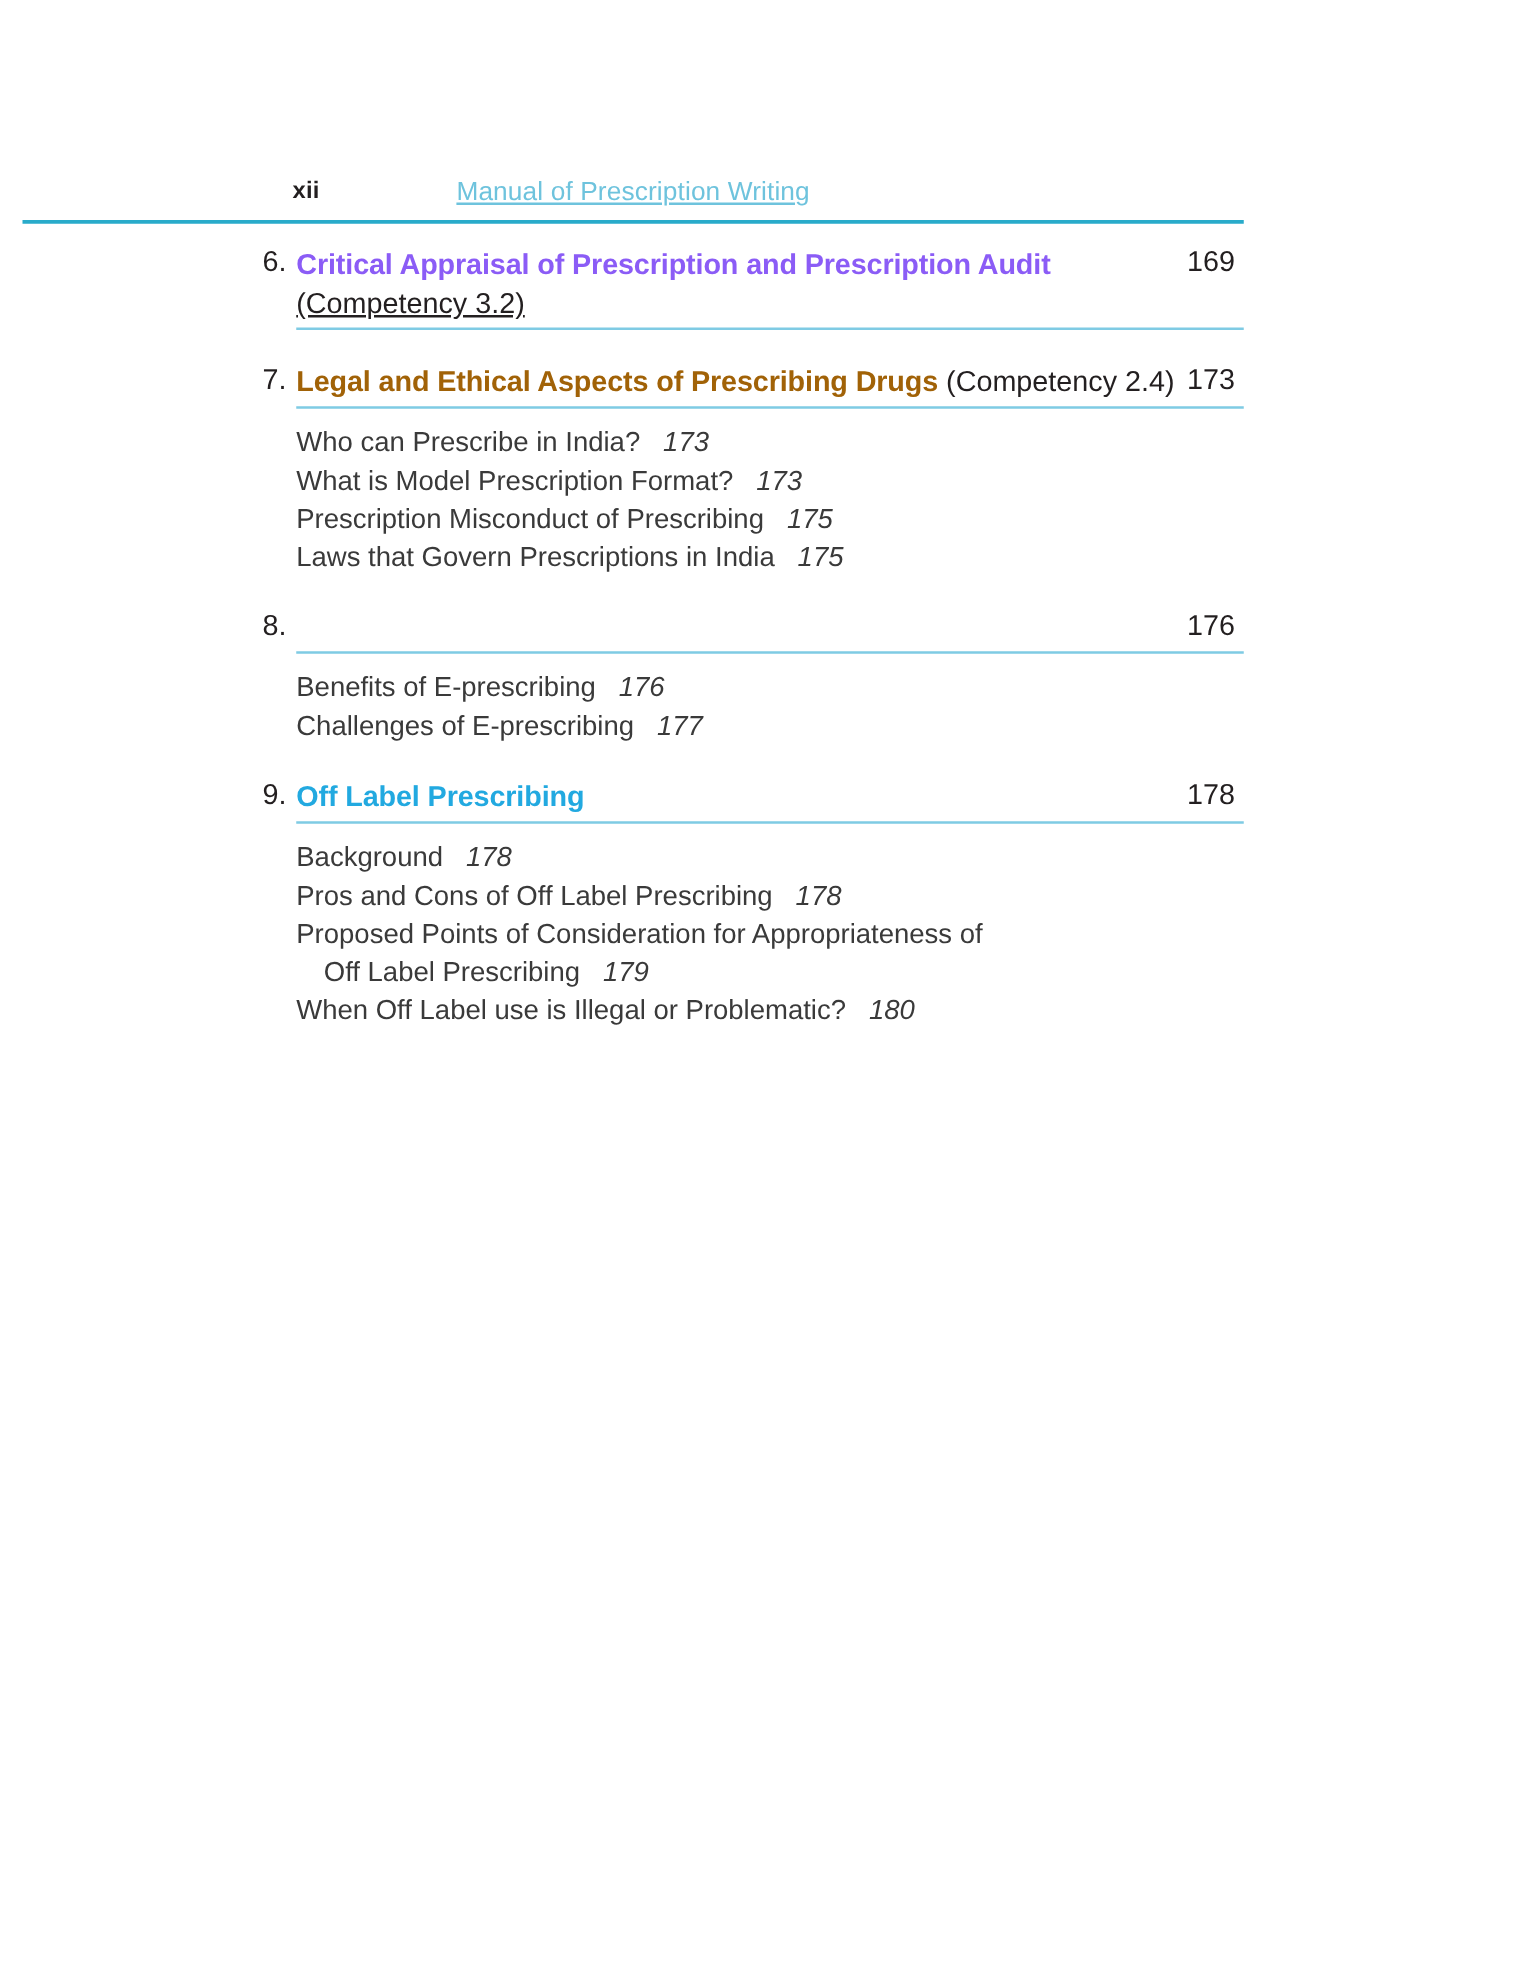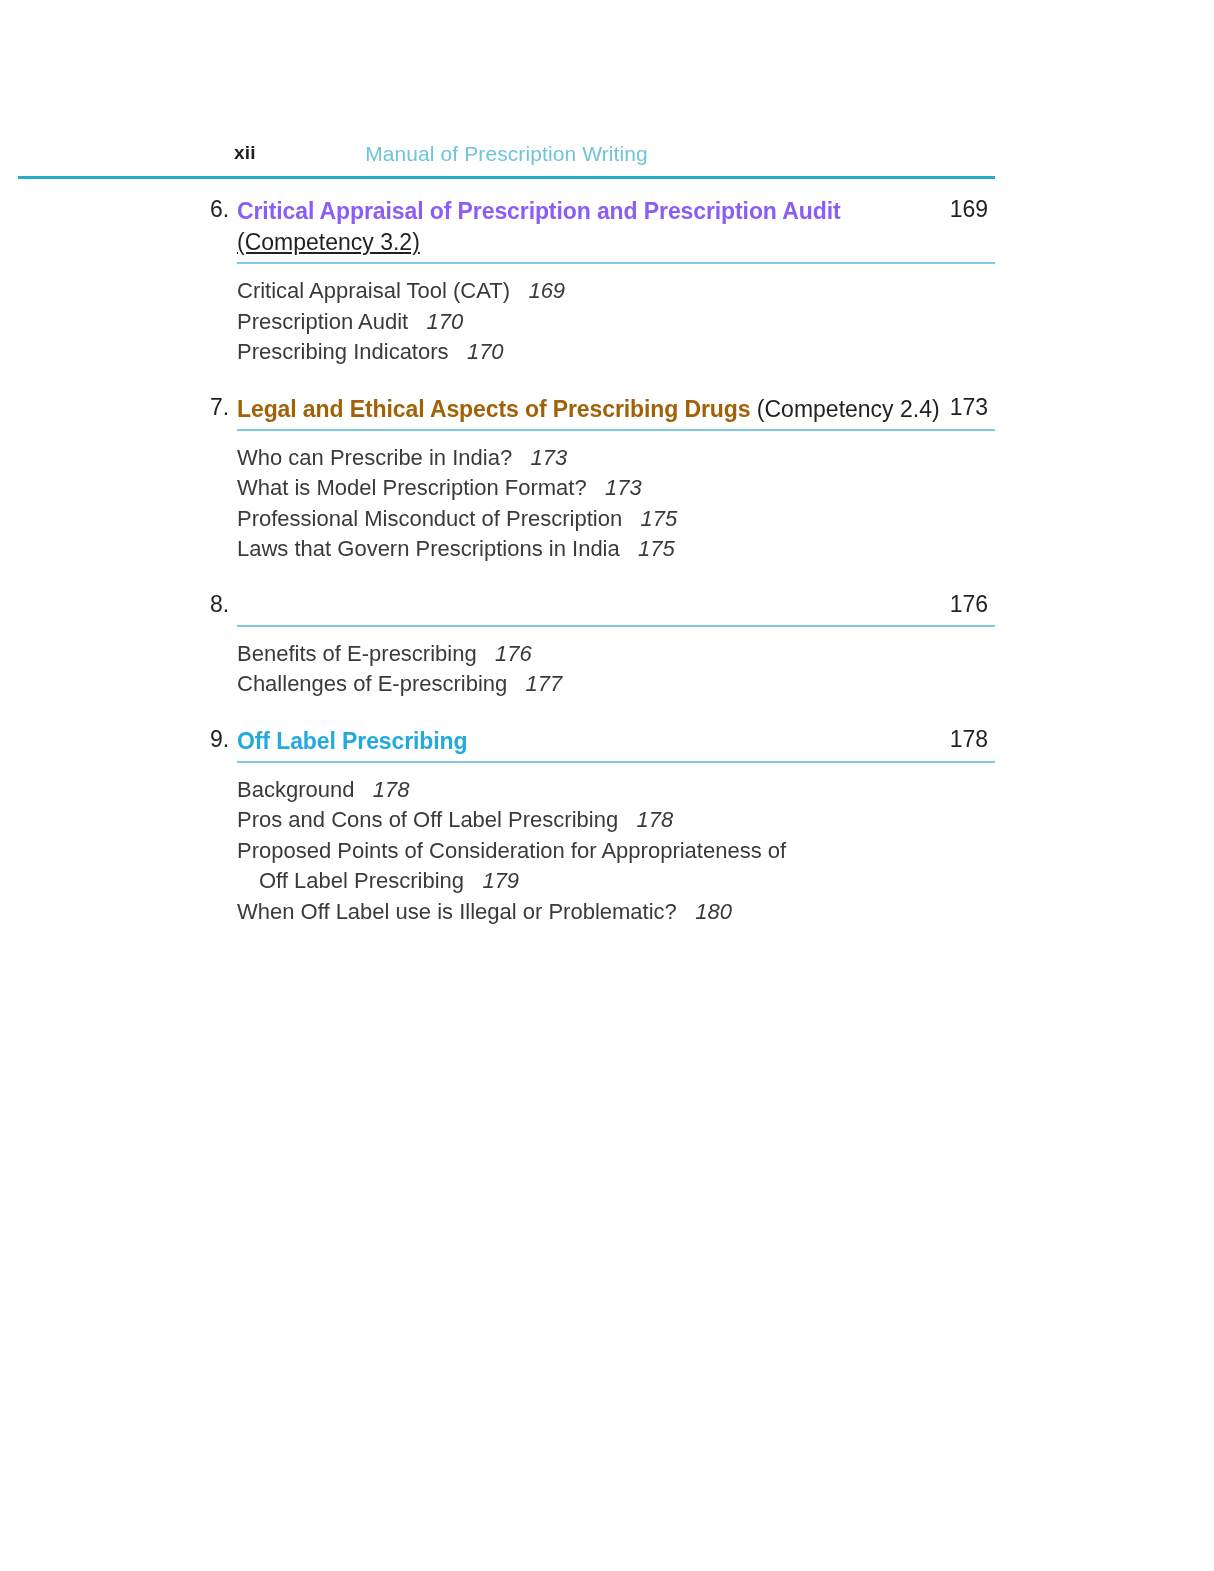--- a/index.html
+++ b/index.html
@@ -41,20 +41,21 @@
   }
   .running-title {
     position: absolute;
     left: 0;
     top: 0px;
     width: 977px;
     text-align: center;
     font-size: 21px;
     color: #6ec3dd;
     letter-spacing: 0.1px;
+    text-decoration: underline;
   }
   .head-rule {
     position: absolute;
     left: 18px;
     top: 176px;
     width: 977px;
     height: 3px;
     background: #29abca;
   }
 
@@ -173,38 +174,33 @@
   <div class="head-rule" style="background: rgb(41, 171, 202);"></div>
 
   <div class="toc" id="toc-root">
       <div class="chapter">
         <div class="chap-head">
           <span class="chap-num">6.</span>
           <div class="chap-titleblock"><span class="chap-title" style="color: #8b5cf6;">Critical Appraisal of Prescription and Prescription Audit</span><span class="chap-comp-block">(Competency 3.2)</span></div>
           <span class="chap-page">169</span>
         </div>
         <div class="chap-rule" style="background: rgb(127, 203, 228);"></div>
-        <div class="subentries">
-          <div class="subentry"><span>Critical Appraisal Tool (CAT)</span>   <span class="pg">169</span></div>
-          <div class="subentry"><span>Prescription Audit</span>   <span class="pg">170</span></div>
-          <div class="subentry"><span>Prescribing Indicators</span>   <span class="pg">170</span></div>
-        </div>
         <div class="gap-after-subs"></div>
       </div>
       <div class="chapter">
         <div class="chap-head">
           <span class="chap-num">7.</span>
           <div class="chap-titleblock"><span class="chap-title" style="color: #a16207;">Legal and Ethical Aspects of Prescribing Drugs</span><span class="chap-comp"> (Competency 2.4)</span></div>
           <span class="chap-page">173</span>
         </div>
         <div class="chap-rule" style="background: rgb(127, 203, 228);"></div>
         <div class="subentries">
           <div class="subentry"><span>Who can Prescribe in India?</span>   <span class="pg">173</span></div>
           <div class="subentry"><span>What is Model Prescription Format?</span>   <span class="pg">173</span></div>
-          <div class="subentry"><span>Professional Misconduct of Prescription</span>   <span class="pg">175</span></div>
+          <div class="subentry"><span>Prescription Misconduct of Prescribing</span>   <span class="pg">175</span></div>
           <div class="subentry"><span>Laws that Govern Prescriptions in India</span>   <span class="pg">175</span></div>
         </div>
         <div class="gap-after-subs"></div>
       </div>
       <div class="chapter">
         <div class="chap-head">
           <span class="chap-num">8.</span>
           <span class="chap-page">176</span>
         </div>
         <div class="chap-rule" style="background: rgb(127, 203, 228);"></div>

